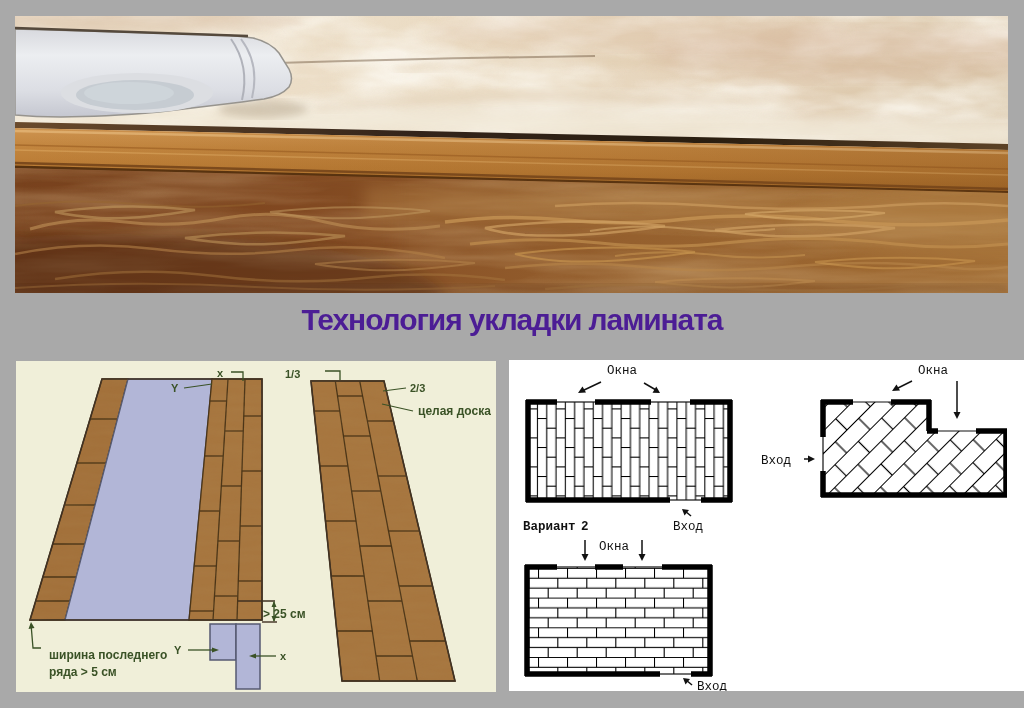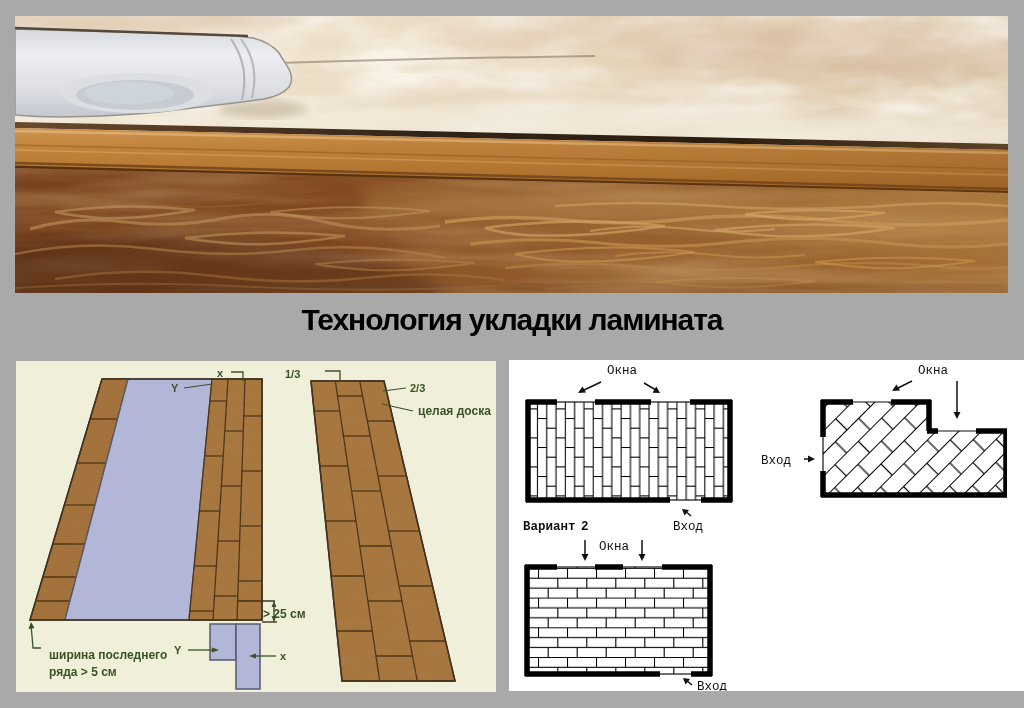--- a/index.html
+++ b/index.html
@@ -148,21 +148,21 @@
     <path d="M0,12 L233,20" stroke="#55493c" stroke-width="2.5" fill="none"></path>
     <ellipse cx="122" cy="77" rx="76" ry="20" fill="#dcdee2"></ellipse>
     <ellipse cx="120" cy="79" rx="59" ry="15" fill="#c6ccd2"></ellipse>
     <ellipse cx="114" cy="77" rx="45" ry="11" fill="#ced5da"></ellipse>
     <path d="M216,23 Q235,50 227,84" stroke="#b0b2ba" stroke-width="2" fill="none"></path>
     <path d="M226,23 Q245,48 237,82" stroke="#b6b8c0" stroke-width="2" fill="none"></path>
   </g>
 </svg>
 </div>
 
-<div class="abs" style="left:0;top:303px;width:1024px;text-align:center;font-size:30px;font-weight:bold;color:#000000;letter-spacing:-1.1px;">Технология укладки ламината</div>
+<div class="abs" style="left:0;top:303px;width:1024px;text-align:center;font-size:30px;font-weight:bold;color:#4c1d95;letter-spacing:-1.1px;">Технология укладки ламината</div>
 
 <div class="abs" style="left:16px;top:361px;width:480px;height:331px;background:#f0efd9;">
 <svg width="480" height="331" viewBox="0 0 480 331">
   <defs>
     <filter id="wtex" x="0" y="0" width="1" height="1">
       <feTurbulence type="fractalNoise" baseFrequency="0.02 0.12" numOctaves="3" seed="5" result="n"></feTurbulence>
       <feColorMatrix in="n" type="matrix" values="0 0 0 0 0.45  0 0 0 0 0.28  0 0 0 0 0.1  0.9 0 0 0 -0.25" result="c"></feColorMatrix>
       <feComposite in="c" in2="SourceGraphic" operator="in"></feComposite>
     </filter>
   </defs>

